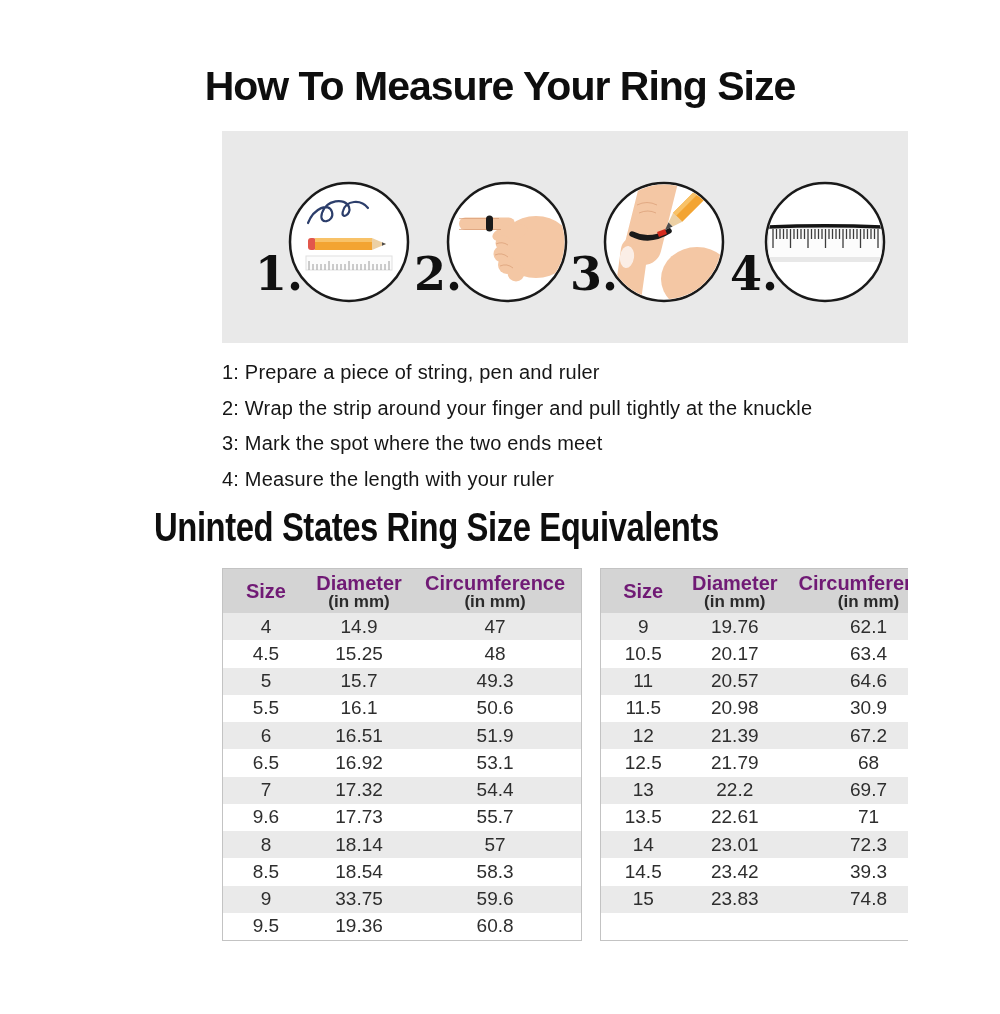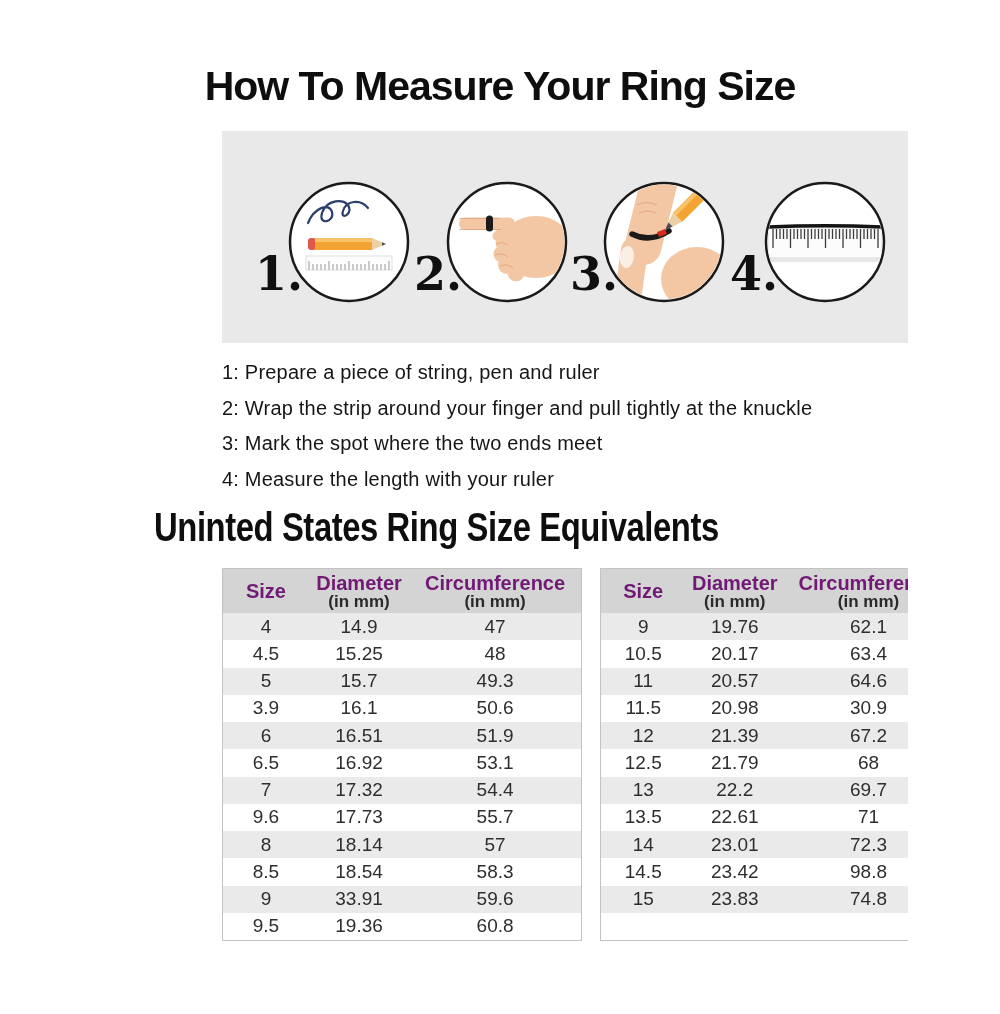--- a/index.html
+++ b/index.html
@@ -193,21 +193,21 @@
             <td>4.5</td>
             <td>15.25</td>
             <td>48</td>
           </tr>
           <tr>
             <td>5</td>
             <td>15.7</td>
             <td>49.3</td>
           </tr>
           <tr>
-            <td>3.9</td>
+            <td>5.5</td>
             <td>16.1</td>
             <td>50.6</td>
           </tr>
           <tr>
             <td>6</td>
             <td>16.51</td>
             <td>51.9</td>
           </tr>
           <tr>
             <td>6.5</td>
@@ -229,21 +229,21 @@
             <td>18.14</td>
             <td>57</td>
           </tr>
           <tr>
             <td>8.5</td>
             <td>18.54</td>
             <td>58.3</td>
           </tr>
           <tr>
             <td>9</td>
-            <td>33.91</td>
+            <td>33.75</td>
             <td>59.6</td>
           </tr>
           <tr>
             <td>9.5</td>
             <td>19.36</td>
             <td>60.8</td>
           </tr>
         </tbody>
     </table>
   </div>
@@ -312,21 +312,21 @@
             <td>71</td>
           </tr>
           <tr>
             <td>14</td>
             <td>23.01</td>
             <td>72.3</td>
           </tr>
           <tr>
             <td>14.5</td>
             <td>23.42</td>
-            <td>98.8</td>
+            <td>39.3</td>
           </tr>
           <tr>
             <td>15</td>
             <td>23.83</td>
             <td>74.8</td>
           </tr>
           <tr>
             <td></td>
             <td></td>
             <td></td>

